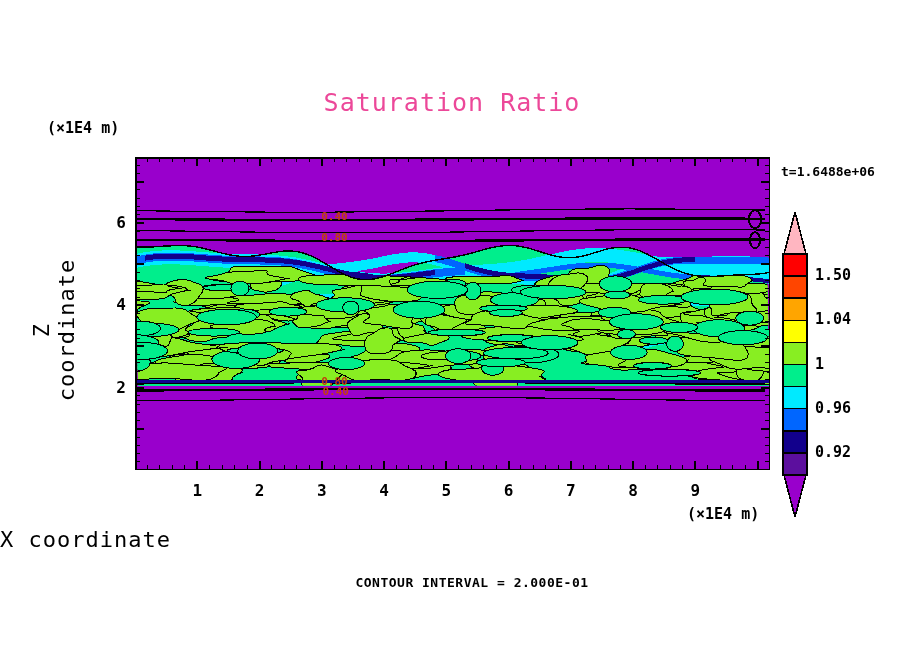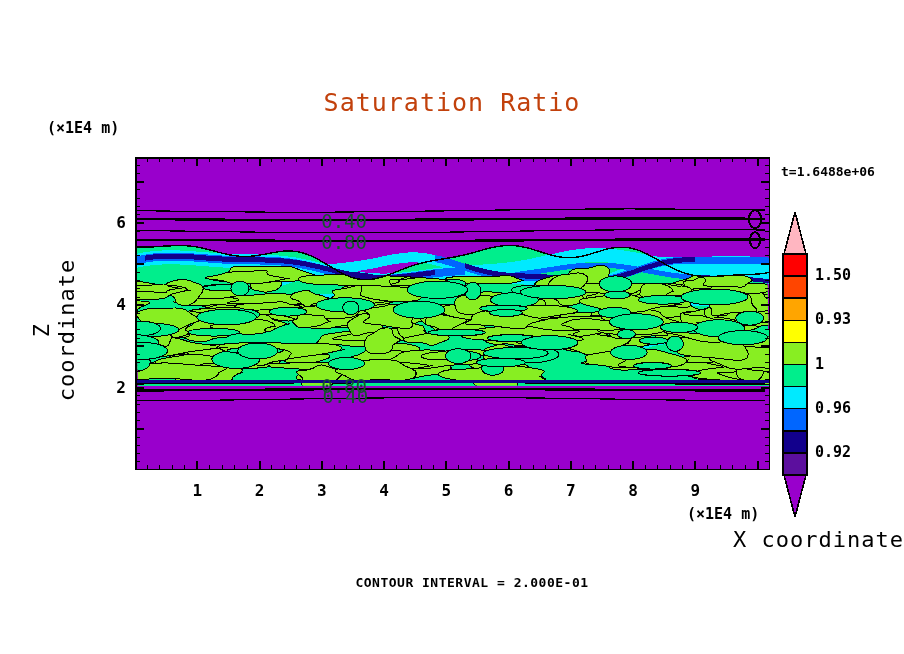--- a/index.html
+++ b/index.html
@@ -6,39 +6,39 @@
   body{
     width:904px;height:654px;position:relative;overflow:hidden;
     font-family:"DejaVu Sans",sans-serif;
     color:#000000;
   }
   .abs{position:absolute;}
   
   .title{
     left:0;top:88px;width:904px;text-align:center;
     font-family:"DejaVu Sans Mono",monospace;
-    font-size:25px;letter-spacing:1px;font-weight:400;color:#c2410c;
+    font-size:25px;letter-spacing:1px;font-weight:400;color:#ec4899;
   }
   .unit-tl{
     left:47px;top:119px;
     font-family:"DejaVu Sans Mono",monospace;
     font-size:15px;font-weight:700;
   }
   .unit-br{
     left:687px;top:505px;
     font-family:"DejaVu Sans Mono",monospace;
     font-size:15px;font-weight:700;
   }
   .tstamp{
     left:781px;top:149px;
     font-family:"DejaVu Sans Mono",monospace;
     font-size:13px;font-weight:700;margin-top:15px;
   }
   .xlabel{
-    left:0;top:527px;width:904px;text-align:right;
+    left:0;top:527px;width:904px;text-align:left;
     font-family:"DejaVu Sans Mono",monospace;
     font-size:22px;letter-spacing:1px;
   }
   .ylabel{
     left:-31px;top:305px;width:170px;text-align:center;
     transform:rotate(-90deg);transform-origin:center center;
     font-family:"DejaVu Sans Mono",monospace;
     font-size:22px;letter-spacing:1px;
   }
   .footer{
@@ -60,22 +60,22 @@
   }
   .cbtick{
     position:absolute;left:815px;
     font-family:"DejaVu Sans Mono",monospace;
     font-size:15px;font-weight:700;
     margin-top:-10px;white-space:nowrap;
   }
   .clabel{
     position:absolute;
     font-family:"DejaVu Sans Mono",monospace;
-    font-size:19px;font-weight:400;
-    color:#14532d;white-space:nowrap;
+    font-size:11px;font-weight:700;
+    color:#c2410c;white-space:nowrap;
   }
   #plot-frame{left:135px;top:157px;width:635px;height:313px;}
   #colorbar-wrap{left:780px;top:212px;width:30px;height:305px;}
 </style>
 </head>
 <body>
 
 <div class="abs title">Saturation Ratio</div>
 
 <div class="abs unit-tl">(×1E4 m)</div>
@@ -567,19 +567,19 @@
       <rect x="3" y="152.50" width="24" height="22.10" fill="#00ee8c" stroke="#000" stroke-width="1.4"></rect>
       <rect x="3" y="174.60" width="24" height="22.10" fill="#00eaff" stroke="#000" stroke-width="1.4"></rect>
       <rect x="3" y="196.70" width="24" height="22.10" fill="#0066ff" stroke="#000" stroke-width="1.4"></rect>
       <rect x="3" y="218.80" width="24" height="22.10" fill="#12008c" stroke="#000" stroke-width="1.4"></rect>
       <rect x="3" y="240.90" width="24" height="22.10" fill="#5c0f9e" stroke="#000" stroke-width="1.4"></rect>
       <rect x="3" y="42" width="24" height="221" fill="none" stroke="#000" stroke-width="2"></rect>
     </svg>
 </div>
 <div id="cbticks">
     <div class="cbtick" style="top: 276.1px;">1.50</div>
-    <div class="cbtick" style="top: 320.3px;">0.93</div>
+    <div class="cbtick" style="top: 320.3px;">1.04</div>
     <div class="cbtick" style="top: 364.5px;">1</div>
     <div class="cbtick" style="top: 408.7px;">0.96</div>
     <div class="cbtick" style="top: 452.9px;">0.92</div>
   </div>
 
 <div class="abs footer">CONTOUR INTERVAL = 2.000E-01</div>
 
 </body></html>

